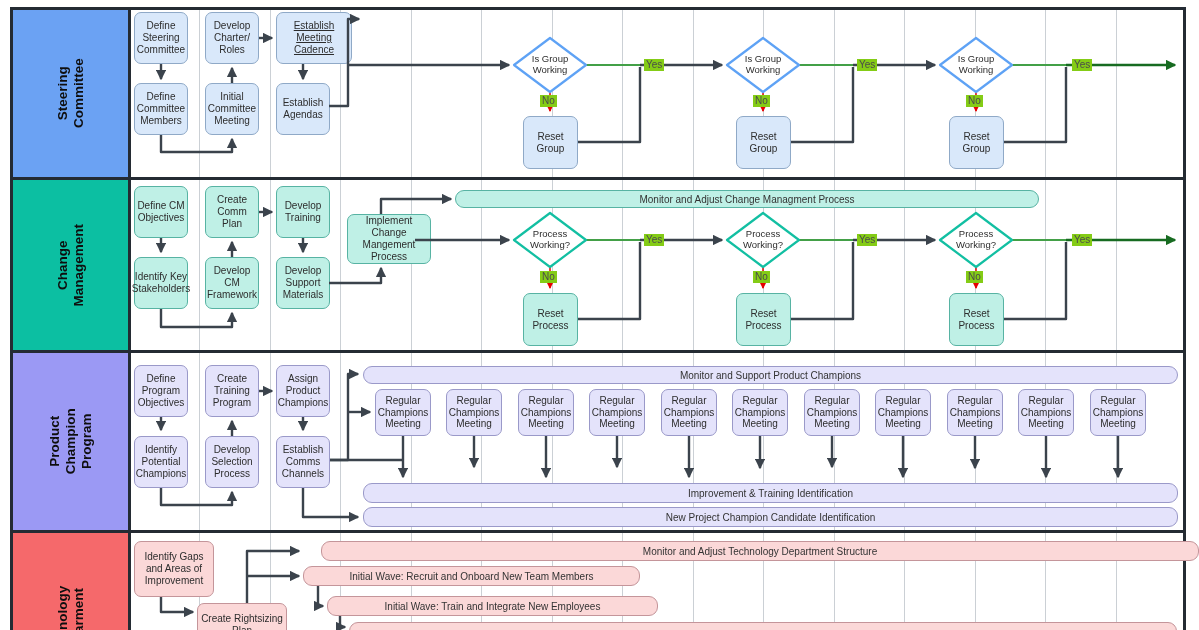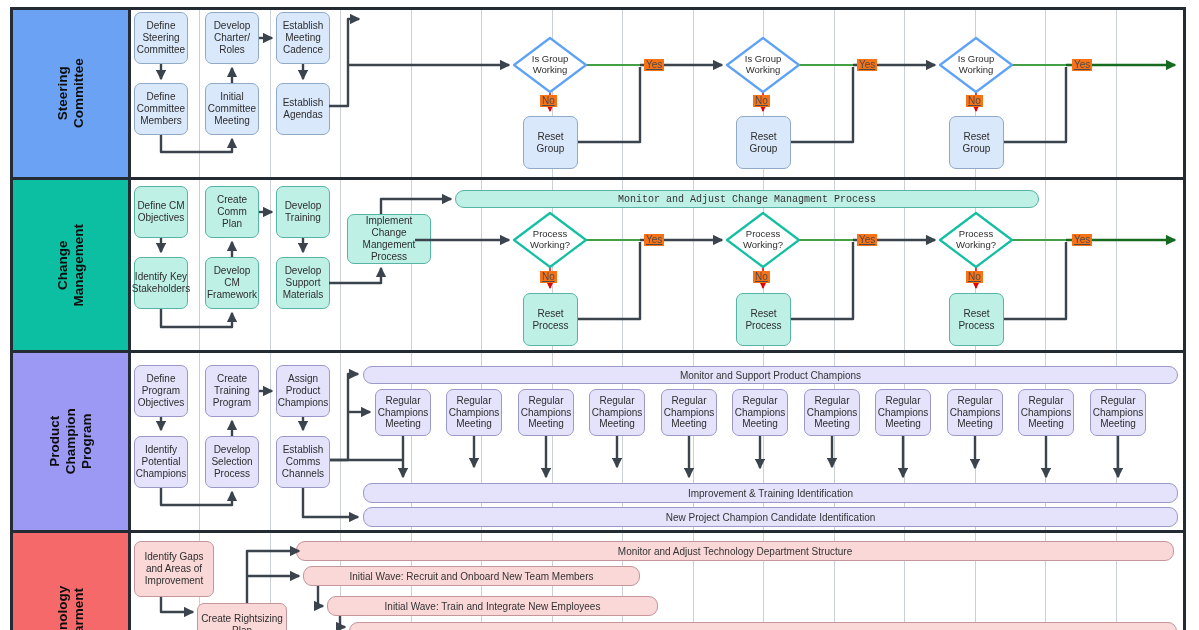--- a/index.html
+++ b/index.html
@@ -15,21 +15,21 @@
   .node{position:absolute;border-radius:7px;display:flex;align-items:center;justify-content:center;
     text-align:center;font-size:10px;line-height:1.18;color:#2d2d2d;padding:0 1px;box-sizing:border-box;}
   .bar{position:absolute;border-radius:9px;display:flex;align-items:center;justify-content:center;
     text-align:center;font-size:10px;color:#333;box-sizing:border-box;}
   .l1{background:#d9e8fa;border:1.5px solid #8fa9c7;}
   .l1bar{background:#d3e5f9;border:1.5px solid #7fa7dd;}
   .l2{background:#bff0e6;border:1.5px solid #57b3a3;}
   .l3{background:#e4e3fb;border:1.5px solid #9a99c9;}
   .l4{background:#fbd8d8;border:1.5px solid #c4959a;}
   .dlabel{position:absolute;width:64px;text-align:center;font-size:9.5px;line-height:1.2;color:#2d2d2d;}
-  .edge-label{position:absolute;font-size:10px;color:#4b4b4b;background:#f97316;padding:0 2px;line-height:12px;text-decoration:underline;}
+  .edge-label{position:absolute;font-size:10px;color:#4b4b4b;background:#84cc16;padding:0 2px;line-height:12px;}
   svg.wires{position:absolute;left:0;top:0;pointer-events:none;}
 </style>
 </head>
 <body>
 
 <div class="stage">
   <div class="frame"></div>
 
   <div class="gridbg" style="top:10px;height:167px;"></div>
   <div class="gridbg" style="top:180px;height:170px;"></div>
@@ -51,34 +51,34 @@
 
   <div class="hsep" style="top:177px;"></div>
   <div class="hsep" style="top:350px;"></div>
   <div class="hsep" style="top:530px;"></div>
   <div class="vdiv"></div>
 
   <div class="node l1" style="left:134px;top:12px;width:54px;height:52px;">Define Steering Committee</div>
   <div class="node l1" style="left:134px;top:83px;width:54px;height:52px;">Define Committee Members</div>
   <div class="node l1" style="left:205px;top:12px;width:54px;height:52px;">Develop Charter/ Roles</div>
   <div class="node l1" style="left:205px;top:83px;width:54px;height:52px;">Initial Committee Meeting</div>
-  <div class="node l1" style="left:276px;top:12px;width:54px;height:52px;">Establish Meeting Cadence</div>
+  <div class="node l1" style="left:276px;top:12px;width:76px;height:52px;text-decoration:underline;">Establish Meeting Cadence</div>
   <div class="node l1" style="left:276px;top:83px;width:54px;height:52px;">Establish Agendas</div>
   <div class="node l1" style="left:523px;top:116px;width:55px;height:53px;">Reset Group</div>
   <div class="node l1" style="left:736px;top:116px;width:55px;height:53px;">Reset Group</div>
   <div class="node l1" style="left:949px;top:116px;width:55px;height:53px;">Reset Group</div>
 
   <div class="node l2" style="left:134px;top:186px;width:54px;height:52px;">Define CM Objectives</div>
   <div class="node l2" style="left:134px;top:257px;width:54px;height:52px;">Identify Key Stakeholders</div>
   <div class="node l2" style="left:205px;top:186px;width:54px;height:52px;">Create Comm Plan</div>
   <div class="node l2" style="left:205px;top:257px;width:54px;height:52px;">Develop CM Framework</div>
   <div class="node l2" style="left:276px;top:186px;width:54px;height:52px;">Develop Training</div>
   <div class="node l2" style="left:276px;top:257px;width:54px;height:52px;">Develop Support Materials</div>
   <div class="node l2" style="left:347px;top:214px;width:84px;height:50px;">Implement Change Mangement Process</div>
-  <div class="bar l2" style="left:455px;top:190px;width:584px;height:18px;font-family:Liberation Mono, monospace;">Monitor and Adjust Change Managment Process</div>
+  <div class="bar l2" style="left:455px;top:190px;width:584px;height:18px;">Monitor and Adjust Change Managment Process</div>
   <div class="node l2" style="left:523px;top:293px;width:55px;height:53px;">Reset Process</div>
   <div class="node l2" style="left:736px;top:293px;width:55px;height:53px;">Reset Process</div>
   <div class="node l2" style="left:949px;top:293px;width:55px;height:53px;">Reset Process</div>
 
   <div class="node l3" style="left:134px;top:365px;width:54px;height:52px;">Define Program Objectives</div>
   <div class="node l3" style="left:134px;top:436px;width:54px;height:52px;">Identify Potential Champions</div>
   <div class="node l3" style="left:205px;top:365px;width:54px;height:52px;">Create Training Program</div>
   <div class="node l3" style="left:205px;top:436px;width:54px;height:52px;">Develop Selection Process</div>
   <div class="node l3" style="left:276px;top:365px;width:54px;height:52px;">Assign Product Champions</div>
   <div class="node l3" style="left:276px;top:436px;width:54px;height:52px;">Establish Comms Channels</div>
@@ -92,21 +92,21 @@
   <div class="node l3" style="left:804px;top:389px;width:56px;height:47px;">Regular Champions Meeting</div>
   <div class="node l3" style="left:875px;top:389px;width:56px;height:47px;">Regular Champions Meeting</div>
   <div class="node l3" style="left:947px;top:389px;width:56px;height:47px;">Regular Champions Meeting</div>
   <div class="node l3" style="left:1018px;top:389px;width:56px;height:47px;">Regular Champions Meeting</div>
   <div class="node l3" style="left:1090px;top:389px;width:56px;height:47px;">Regular Champions Meeting</div>
   <div class="bar l3" style="left:363px;top:483px;width:815px;height:20px;">Improvement &amp; Training Identification</div>
   <div class="bar l3" style="left:363px;top:507px;width:815px;height:20px;">New Project Champion Candidate Identification</div>
 
   <div class="node l4" style="left:134px;top:541px;width:80px;height:56px;font-size:10px;">Identify Gaps and Areas of Improvement</div>
   <div class="node l4" style="left:197px;top:603px;width:90px;height:44px;font-size:10px;">Create Rightsizing Plan</div>
-  <div class="bar l4" style="left:296px;top:541px;width:878px;height:20px;">Monitor and Adjust Technology Department Structure</div>
+  <div class="bar l4" style="left:321px;top:541px;width:878px;height:20px;">Monitor and Adjust Technology Department Structure</div>
   <div class="bar l4" style="left:303px;top:566px;width:337px;height:20px;">Initial Wave: Recruit and Onboard New Team Members</div>
   <div class="bar l4" style="left:327px;top:596px;width:331px;height:20px;">Initial Wave: Train and Integrate New Employees</div>
   <div class="bar l4" style="left:349px;top:622px;width:828px;height:24px;">Initiative Support</div>
 
   <svg class="wires" width="1199" height="630" viewBox="0 0 1199 630">
     <defs>
       <marker id="ah-dark" viewBox="0 0 8 8" refX="7" refY="4" markerWidth="4.5" markerHeight="4.5" orient="auto">
           <path d="M0 0 L8 4 L0 8 Z" fill="#3b434c"></path>
         </marker>
       <marker id="ah-red" viewBox="0 0 8 8" refX="7" refY="4" markerWidth="5" markerHeight="5" orient="auto">

